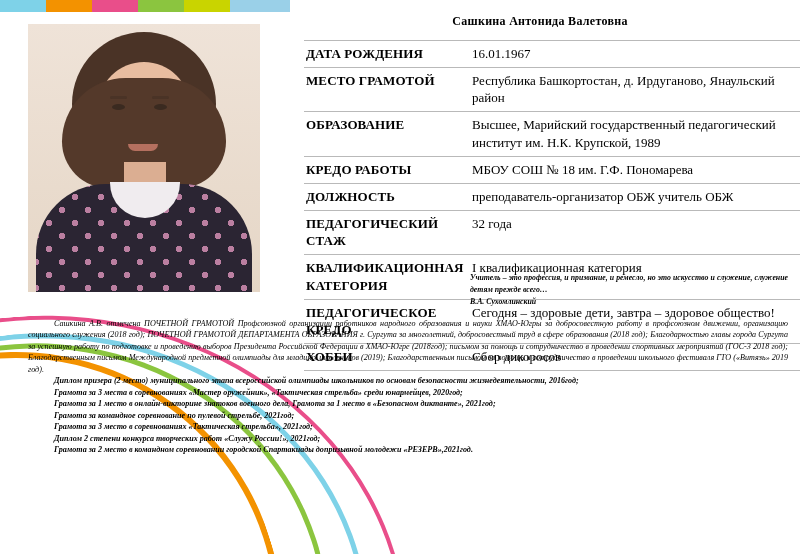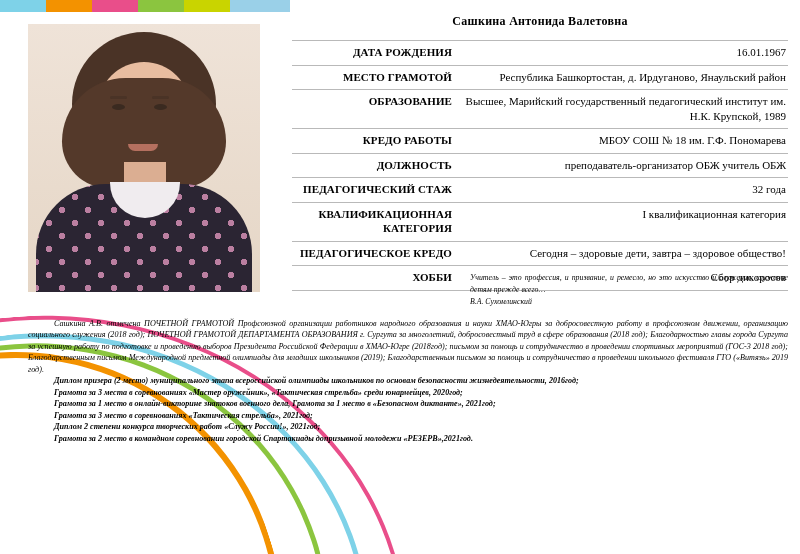--- a/index.html
+++ b/index.html
@@ -176,26 +176,25 @@
     width: 496px;
     text-align: center;
     font-size: 12px;
     font-weight: bold;
     letter-spacing: .3px;
   }
 
   
   .info-table {
     position: absolute;
-    left: 292px;
+    left: 304px;
     top: 40px;
     width: 496px;
     border-collapse: collapse;
-    font-size: 11px;
-    text-align: right;
+    font-size: 13px;
   }
   .info-table td {
     vertical-align: top;
     padding: 4px 2px 5px 2px;
     border-bottom: 1px solid #b9b9b9;
     line-height: 1.32;
   }
   .info-table tr:first-child td { border-top: 1px solid #b9b9b9; }
   .info-table td.k {
     width: 158px;
@@ -207,20 +206,21 @@
   
   .epigraph {
     position: absolute;
     left: 470px;
     top: 272px;
     width: 318px;
     font-size: 7.8px;
     font-style: italic;
     text-align: justify;
     line-height: 1.5;
+    font-weight: bold;
   }
   .epigraph .author {
     display: block;
     margin-top: 1px;
   }
 
   
   .body-text {
     position: absolute;
     left: 28px;
@@ -320,16 +320,17 @@
 <div class="epigraph">
   <span>Учитель – это профессия, и призвание, и ремесло, но это искусство и служение, служение детям прежде всего…</span>
   <span class="author">В.А. Сухомлинский</span>
 </div>
 
 <div class="body-text">
   <p>Сашкина А.В. отмечена ПОЧЕТНОЙ ГРАМОТОЙ Профсоюзной организации работников народного образования и науки ХМАО-Югры за добросовестную работу в профсоюзном движении, организацию социального служения (2018 год); ПОЧЕТНОЙ ГРАМОТОЙ ДЕПАРТАМЕНТА ОБРАЗОВАНИЯ г. Сургута за многолетний, добросовестный труд в сфере образования (2018 год); Благодарностью главы города Сургута за успешную работу по подготовке и проведению выборов Президента Российской Федерации в ХМАО-Югре (2018год); письмом за помощь и сотрудничество в проведении спортивных мероприятий (ГОС-3 2018 год); Благодарственным письмом Международной предметной олимпиады для младших школьников (2019); Благодарственным письмом за помощь и сотрудничество в проведении школьного фестиваля ГТО («Витязь» 2019 год).</p>
   <p class="list-item">Диплом призера (2 место) муниципального этапа всероссийской олимпиады школьников по основам безопасности жизнедеятельности, 2016год;</p>
   <p class="list-item">Грамота за 3 места в соревнованиях «Мастер оружейник», «Тактическая стрельба» среди юнармейцев, 2020год;</p>
   <p class="list-item">Грамота за 1 место в онлайн-викторине знатоков военного дела, Грамота за 1 место в «Безопасном диктанте», 2021год;</p>
+  <p class="list-item">Грамота за командное соревнование по пулевой стрельбе, 2021год;</p>
   <p class="list-item">Грамота за 3 место в соревнованиях «Тактическая стрельба», 2021год;</p>
   <p class="list-item">Диплом 2 степени конкурса творческих работ «Служу России!», 2021год;</p>
   <p class="list-item">Грамота за 2 место в командном соревновании городской Спартакиады допризывной молодежи «РЕЗЕРВ»,2021год.</p>
 </div>
 
 </body></html>

